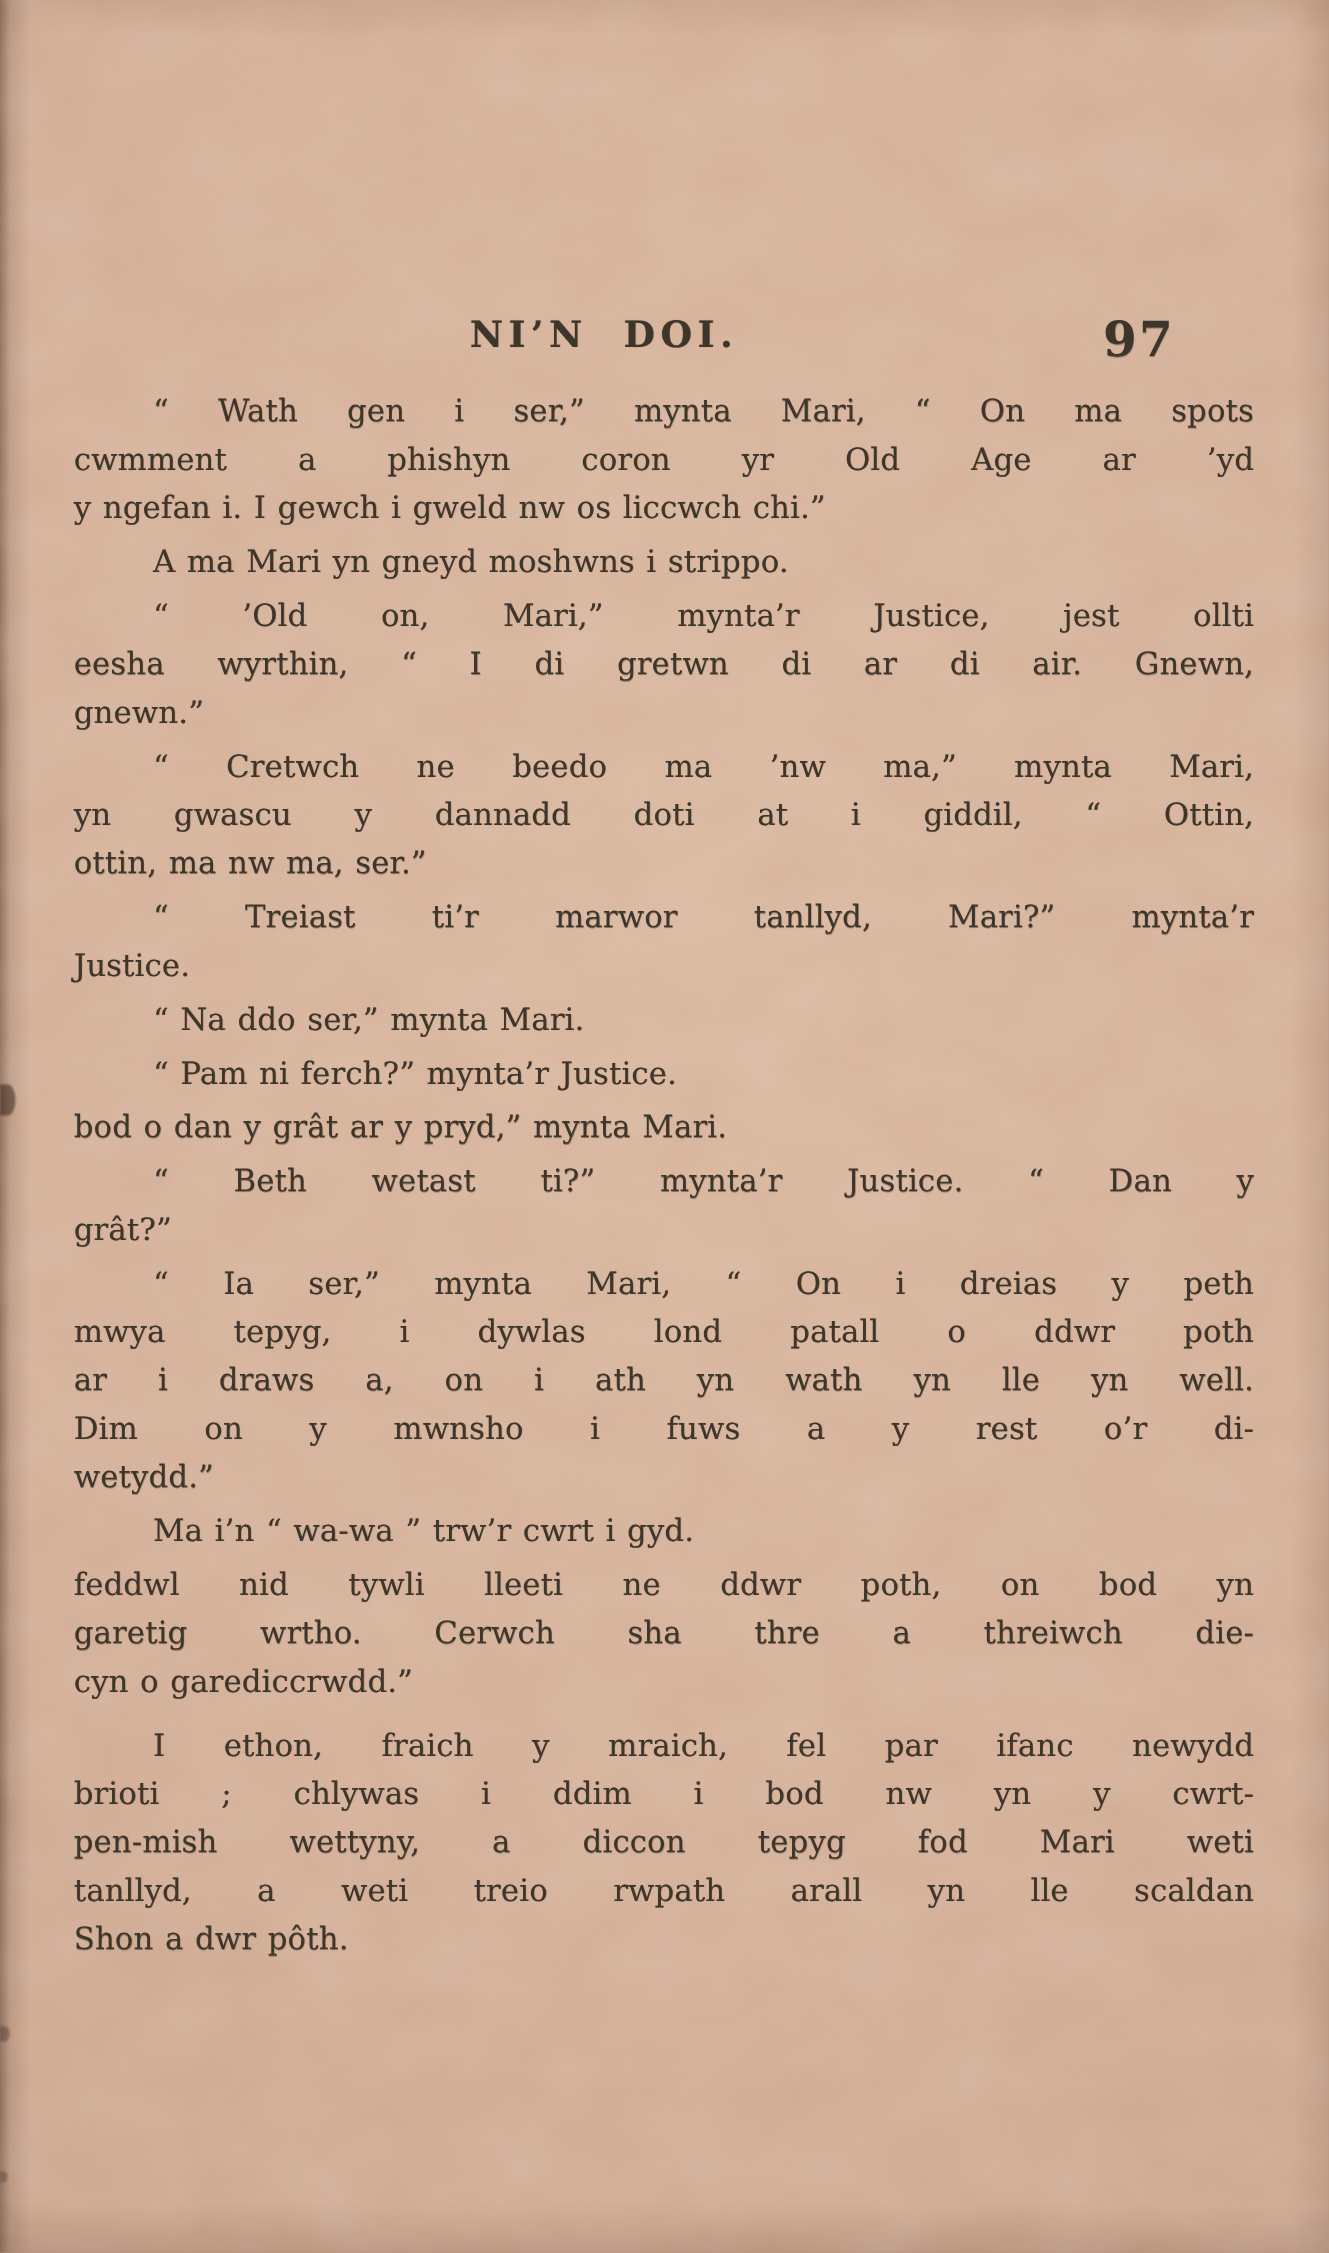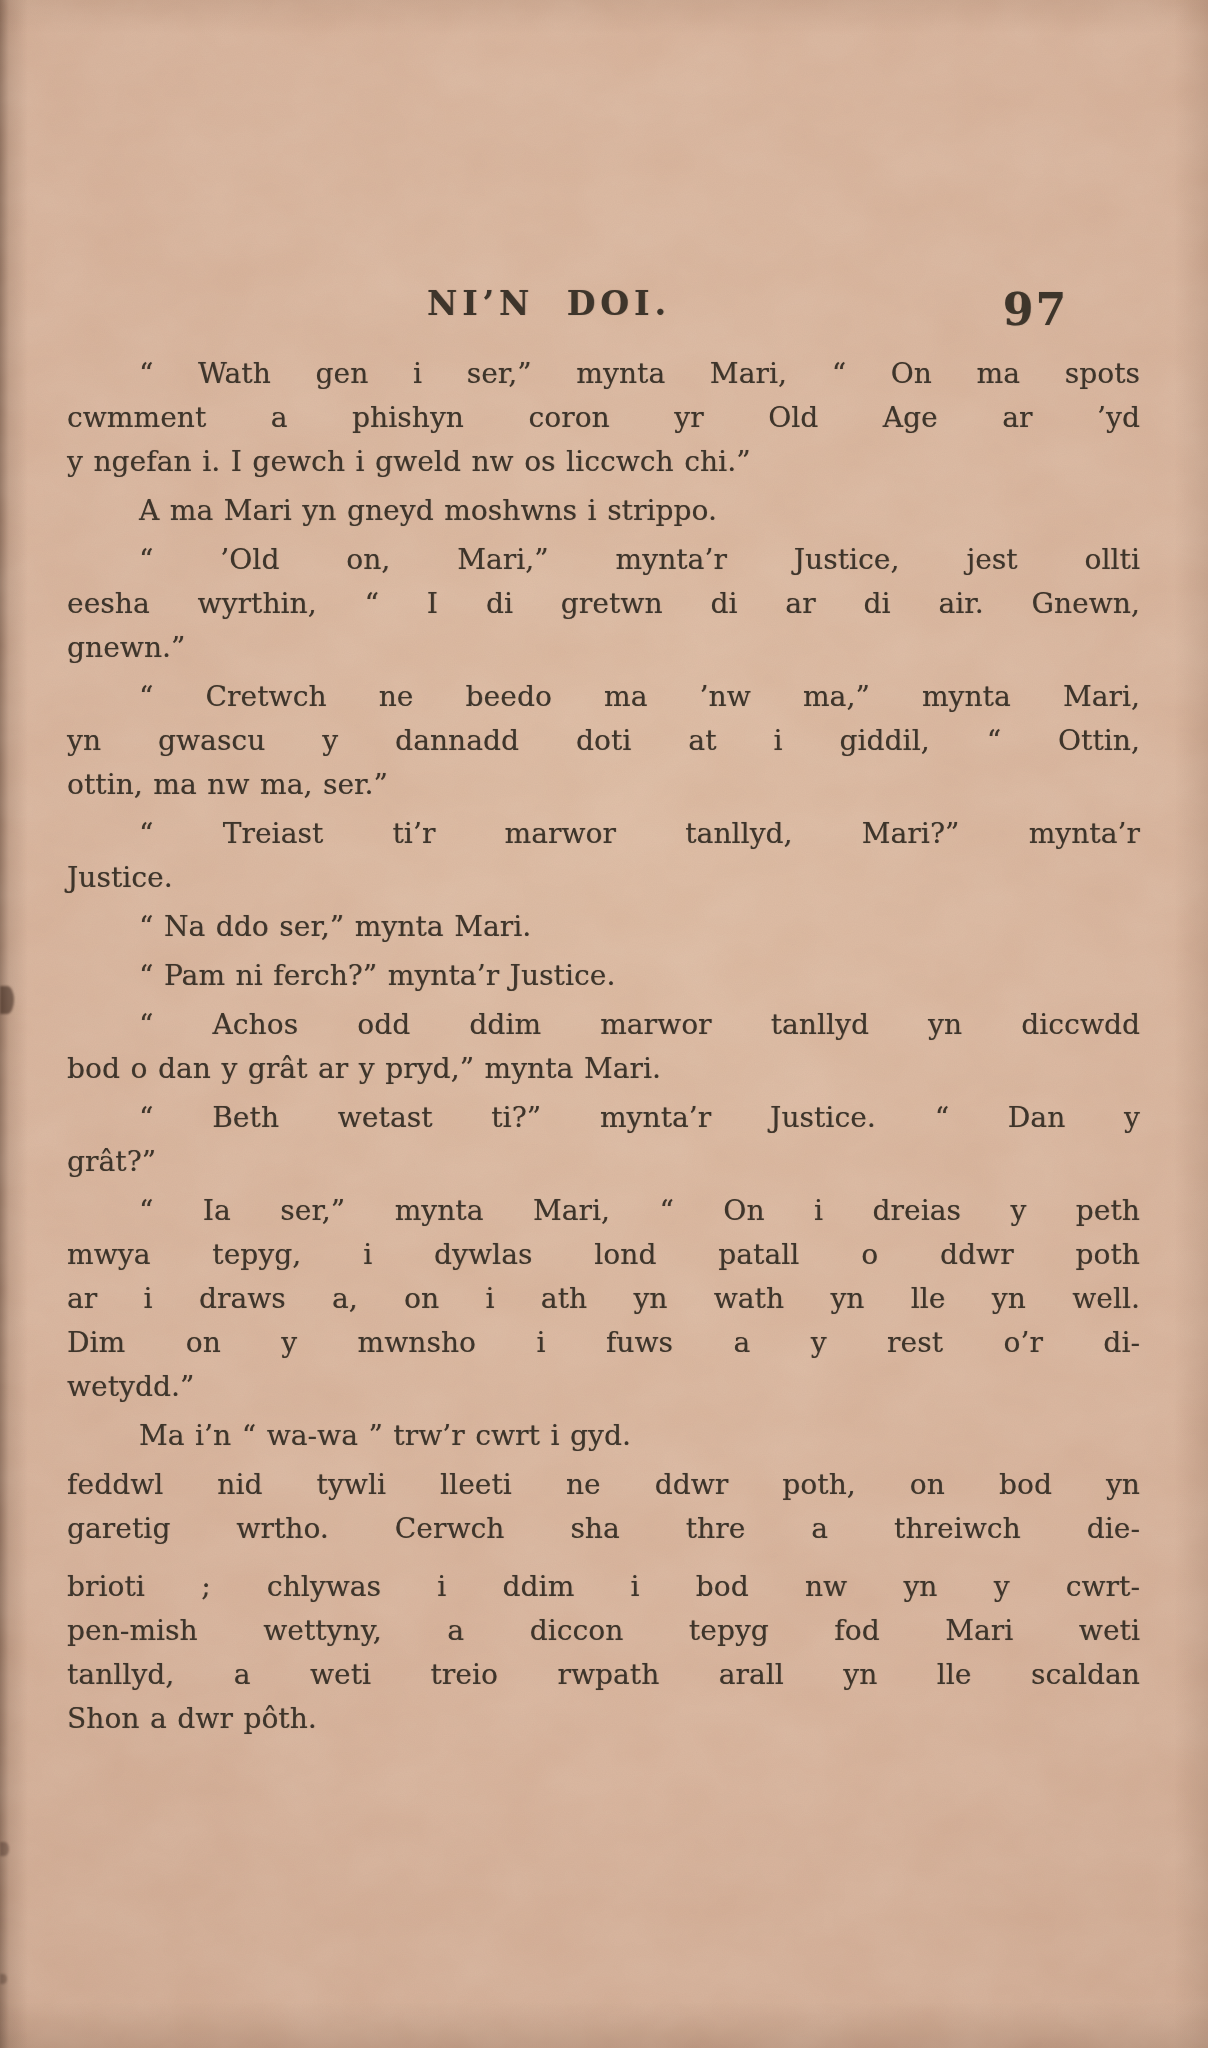--- a/index.html
+++ b/index.html
@@ -103,21 +103,20 @@
 
     <p class="para">
       <span class="ln fl">“ Na ddo ser,” mynta Mari.</span>
     </p>
 
     <p class="para">
       <span class="ln fl">“ Pam ni ferch?” mynta’r Justice.</span>
     </p>
 
     <p class="para">
-      <span class="ln jl fl">“ Achos odd ddim marwor tanllyd yn diccwdd</span>
       <span class="ln">bod o dan y grât ar y pryd,” mynta Mari.</span>
     </p>
 
     <p class="para">
       <span class="ln jl fl">“ Beth wetast ti?” mynta’r Justice.  “ Dan y</span>
       <span class="ln">grât?”</span>
     </p>
 
     <p class="para">
       <span class="ln jl fl">“ Ia ser,” mynta Mari, “ On i dreias y peth</span>
@@ -127,23 +126,25 @@
       <span class="ln">wetydd.”</span>
     </p>
 
     <p class="para">
       <span class="ln fl">Ma i’n “ wa-wa ” trw’r cwrt i gyd.</span>
     </p>
 
     <p class="para">
       <span class="ln jl">feddwl nid tywli lleeti ne ddwr poth, on bod yn</span>
       <span class="ln jl">garetig wrtho.  Cerwch sha thre a threiwch die-</span>
+      <span class="ln">cyn o garediccrwdd.”</span>
     </p>
 
     <p class="para gap">
+      <span class="ln jl fl">I ethon, fraich y mraich, fel par ifanc newydd</span>
       <span class="ln jl">brioti ;  chlywas i ddim i bod nw yn y cwrt-</span>
       <span class="ln jl">pen-mish wettyny, a diccon tepyg fod Mari weti</span>
       <span class="ln jl">tanllyd, a weti treio rwpath arall yn lle scaldan</span>
       <span class="ln">Shon a dwr pôth.</span>
     </p>
 
   </main>
 
   <div class="mark1"></div>
   <div class="mark2"></div>

